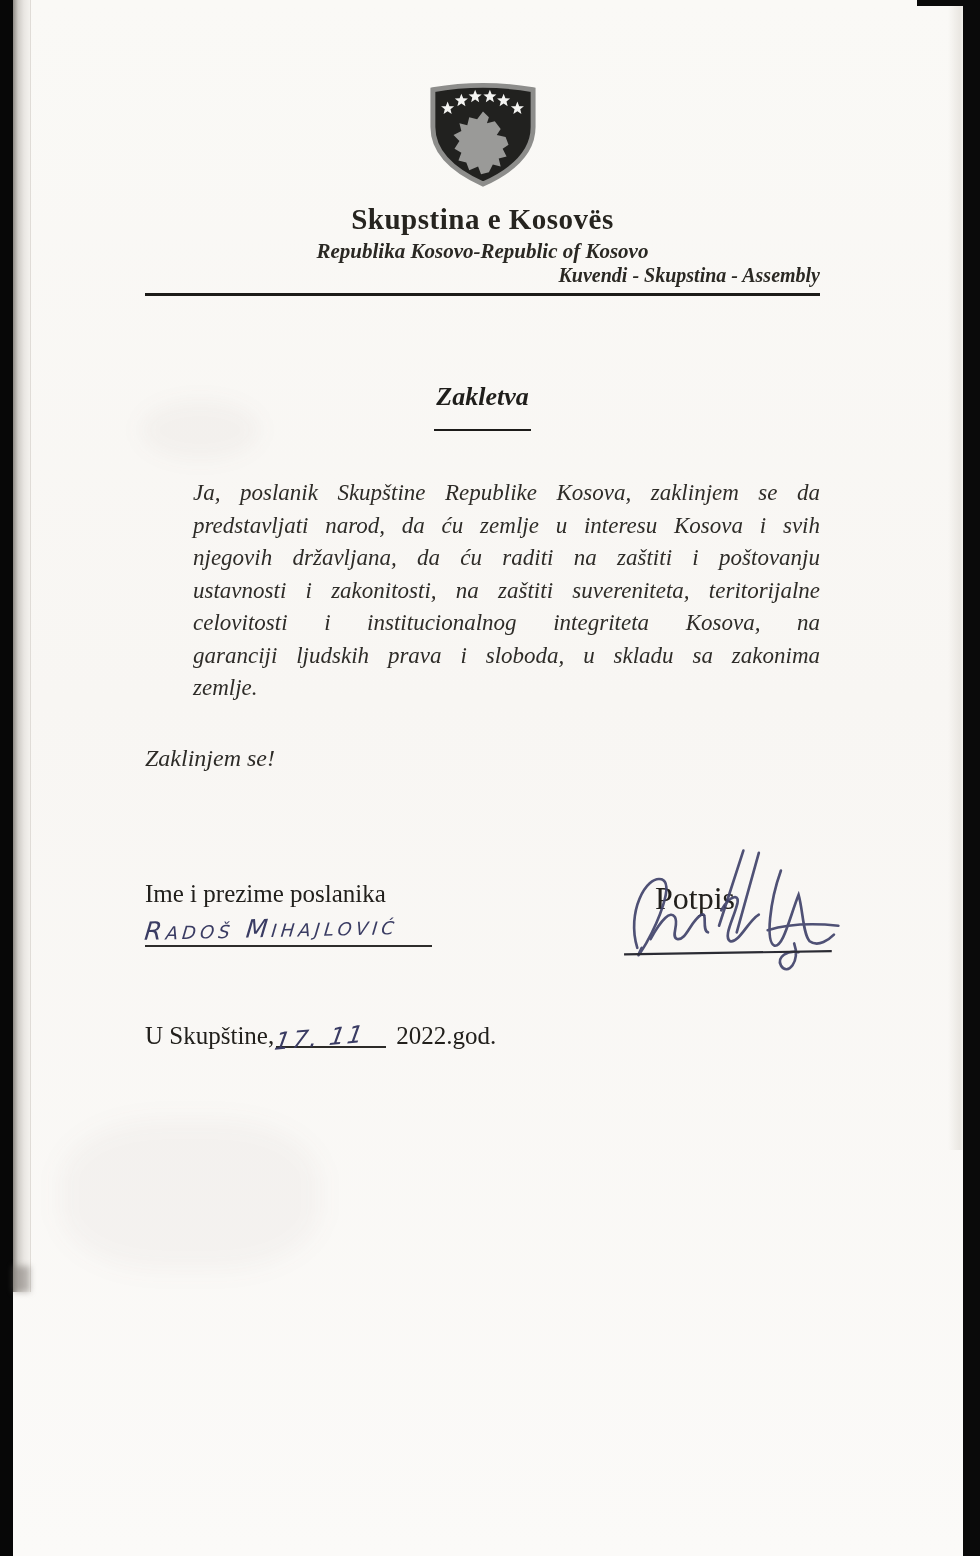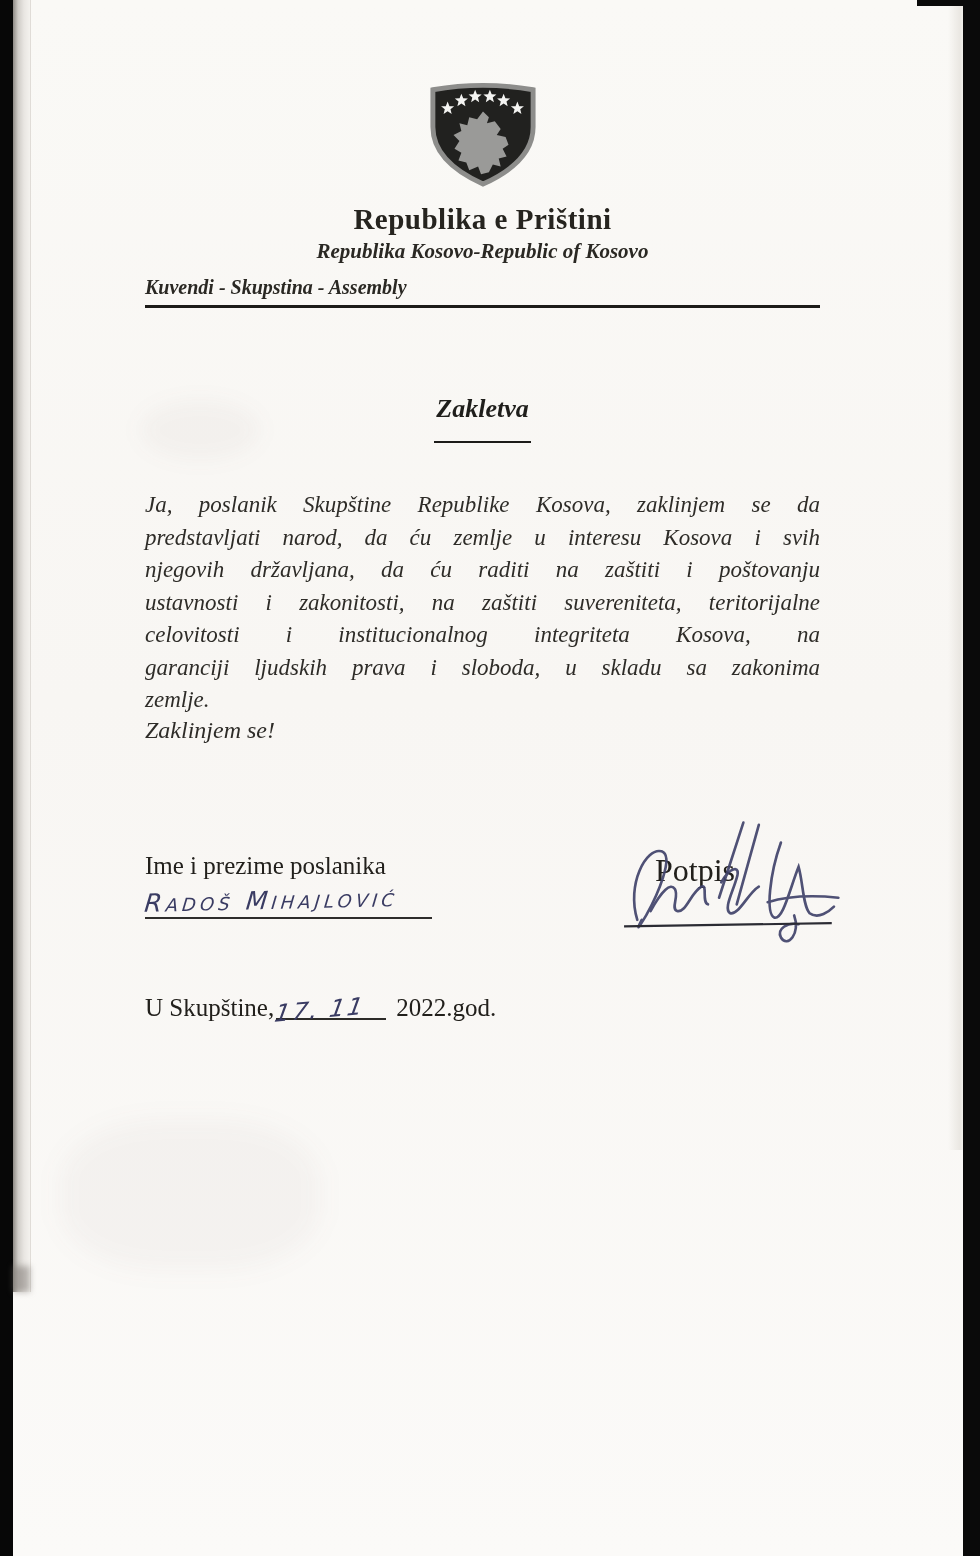--- a/index.html
+++ b/index.html
@@ -22,31 +22,31 @@
         background:linear-gradient(90deg,rgba(0,0,0,0) 0%,#eae7e2 80%,#f1efeb 100%);}
   .smudge1{position:absolute;left:60px;top:1120px;width:260px;height:150px;background:rgba(90,85,80,0.04);filter:blur(12px);border-radius:40%;}
   .smudge2{position:absolute;left:140px;top:400px;width:120px;height:60px;background:rgba(90,85,80,0.04);filter:blur(10px);border-radius:50%;}
 
   .content{position:absolute;left:145px;top:0;width:675px;}
 
   
   .emblem{display:block;margin:78px auto 0;width:118px;height:112px;}
   .t1{margin-top:13px;text-align:center;font-size:29px;font-weight:bold;letter-spacing:0.5px;color:#26241f;}
   .t2{margin-top:3px;text-align:center;font-size:21px;font-weight:bold;color:#2a2823;font-style:italic;}
-  .t3{margin-top:12px;text-align:left;font-size:20px;font-weight:bold;font-style:italic;color:#2a2823;}
+  .t3{margin-top:0;text-align:right;font-size:20px;font-weight:bold;font-style:italic;color:#2a2823;}
   .rule{margin-top:6px;height:3px;background:#1c1b18;}
 
   
   .heading-wrap{margin-top:86px;text-align:center;}
   .heading{display:inline-block;font-size:26px;font-weight:bold;font-style:italic;
         border-bottom:2.5px solid #1c1b19;padding:0 2px 17px 2px;color:#1f1e1b;}
   .oath{margin-top:46px;font-size:23px;font-style:italic;color:#2e2c28;}
-  .oath .line{line-height:32.5px;text-align:justify;text-align-last:justify;text-justify:inter-word;}
+  .oath .line{line-height:32.5px;text-align:justify;text-align-last:justify;text-justify:inter-word;margin-left:48px;}
   .oath .line.last{text-align-last:left;}
-  .affirmation{font-size:24px;font-style:italic;color:#2e2c28;}
+  .affirmation{margin-top:40px;font-size:24px;font-style:italic;color:#2e2c28;}
 
   
   .sig-row{position:relative;margin-top:108px;height:118px;}
   .name-label{font-size:25px;color:#22201c;}
   .name-line-wrap{display:inline-block;margin-top:6px;width:287px;border-bottom:2px solid #2e2d2b;padding-bottom:2px;}
   .hand{font-family:"DejaVu Sans", sans-serif;font-style:italic;color:#3a3c63;}
   .hand-name{display:inline-block;font-size:25px;font-variant:small-caps;letter-spacing:4px;
         transform:skewX(-7deg) rotate(-1.3deg);white-space:nowrap;}
   .potpis-label{position:absolute;left:510px;top:0;font-size:32px;color:#22201c;}
   .sig-svg{position:absolute;left:468px;top:-34px;width:232px;height:144px;}
@@ -80,21 +80,21 @@
       <path d="M9,12 Q60,3 111,12 L111,50 Q111,85 60,108 Q9,85 9,50 Z" fill="#21211f" stroke="#8d8d8b" stroke-width="5"></path>
       <use href="#star" transform="translate(24,31)"></use>
       <use href="#star" transform="translate(38,23)"></use>
       <use href="#star" transform="translate(52,19)"></use>
       <use href="#star" transform="translate(67,19)"></use>
       <use href="#star" transform="translate(81,23)"></use>
       <use href="#star" transform="translate(95,31)"></use>
       <path d="M60,34 L66,40 L64,46 L72,44 L78,52 L74,58 L83,60 L86,68 L80,72 L84,80 L76,82 L78,90 L70,88 L66,96 L58,98 L55,90 L46,94 L43,86 L35,84 L38,76 L31,72 L36,64 L30,58 L38,54 L36,46 L44,48 L46,40 L54,42 Z" fill="#9a9a98"></path>
     </svg>
 
-    <div class="t1">Republika e Prištini</div>
+    <div class="t1">Skupstina e Kosovës</div>
     <div class="t2">Republika Kosovo-Republic of Kosovo</div>
     <div class="t3">Kuvendi - Skupstina - Assembly</div>
     <div class="rule"></div>
 
     <div class="heading-wrap">
       <span class="heading">Zakletva</span>
     </div>
 
     <div class="oath">
       <div class="line">Ja, poslanik Skupštine Republike Kosova, zaklinjem se da</div>

